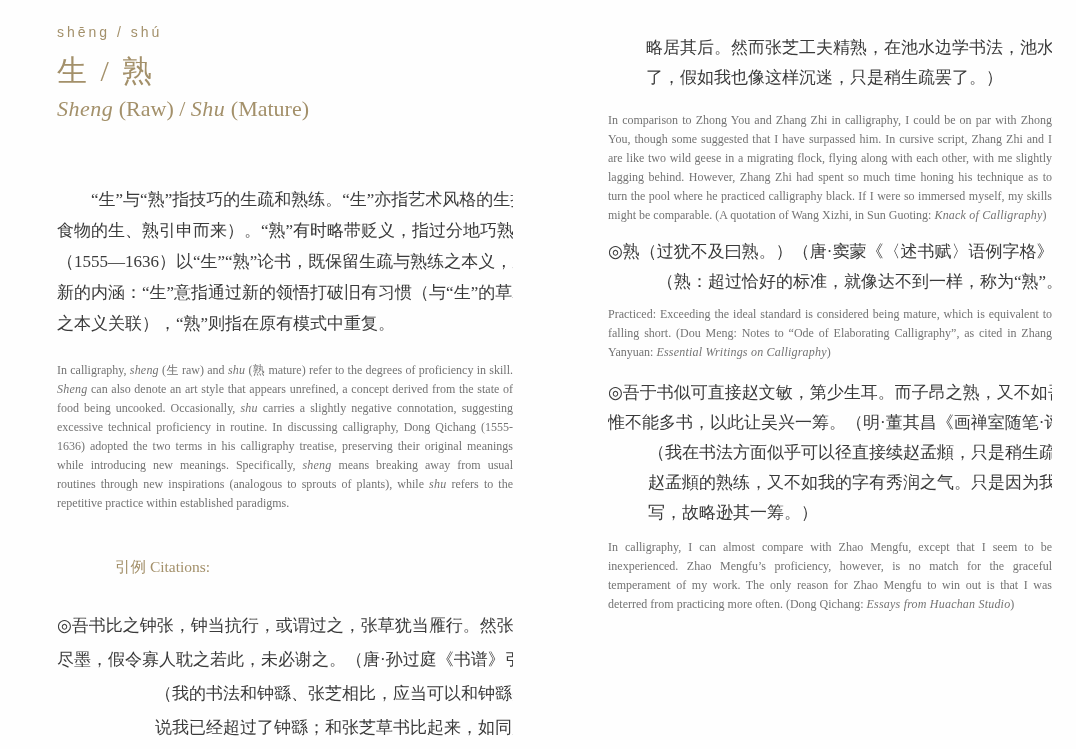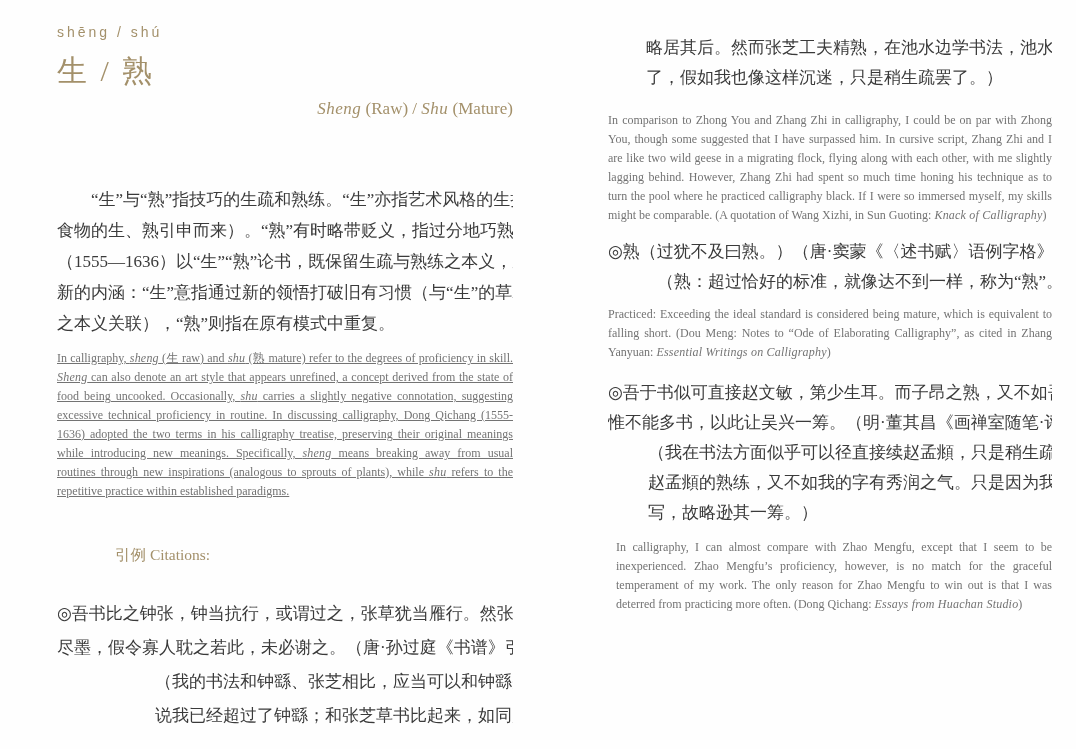--- a/index.html
+++ b/index.html
@@ -25,21 +25,21 @@
   .eyebrow{
     margin-top:24px;
     font-family:"Liberation Sans","DejaVu Sans",sans-serif;
     font-size:14px;letter-spacing:3px;color:var(--accent);
   }
   .hanzi-title{
     margin:13px 0 0 0;font-weight:normal;
     font-size:30px;line-height:36px;letter-spacing:3px;color:var(--accent);
   }
   .subtitle{
-    margin-top:9px;font-size:17px;line-height:22px;color:var(--accent);text-align:right;
+    margin-top:9px;font-size:22px;line-height:22px;color:var(--accent);
   }
   .subtitle i{letter-spacing:.5px;}
 
   
   .cn{font-size:17px;color:var(--ink);}
   .cn .ln{line-height:31px;height:31px;white-space:nowrap;overflow:hidden;}
   .def-cn{margin-top:64px;}
   .def-cn .ln:first-child{text-indent:2em;}
 
   .cite .ln{line-height:34px;height:34px;}
@@ -48,38 +48,38 @@
   .indent-98 .ln{padding-left:98px;}
   .indent-49 .ln{padding-left:49px;}
   .indent-40 .ln{padding-left:40px;}
   .indent-38 .ln{padding-left:38px;}
 
   
   .en{
     font-size:12px;line-height:19px;text-align:justify;
     margin:0;color:#737373;
   }
-  .def-en{margin-top:10px;text-decoration:underline;}
+  .def-en{margin-top:22px;}
   .en i{letter-spacing:.2px;}
 
   .citations-label{
     margin-top:44px;padding-left:58px;
     font-size:15.5px;color:var(--accent);
   }
 
   .cite1{margin-top:31px;}
 
   
   .continuation{padding-top:33px;}
   .continuation .ln{line-height:35px;height:35px;}
   .en-1{margin-top:18px;}
   .cite2{margin-top:12px;}
   .en-2{margin-top:8px;}
   .cite3{margin-top:16px;}
-  .en-3{margin-top:10px;margin-left:8px;}
+  .en-3{margin-top:10px;}
 </style>
 </head>
 <body>
 
 <div class="page">
 
   <div class="col col-left">
     <div class="eyebrow">shēng / shú</div>
     <h1 class="hanzi-title">生 / 熟</h1>
     <div class="subtitle"><i>Sheng</i><span> (Raw) / </span><i>Shu</i><span> (Mature)</span></div>

